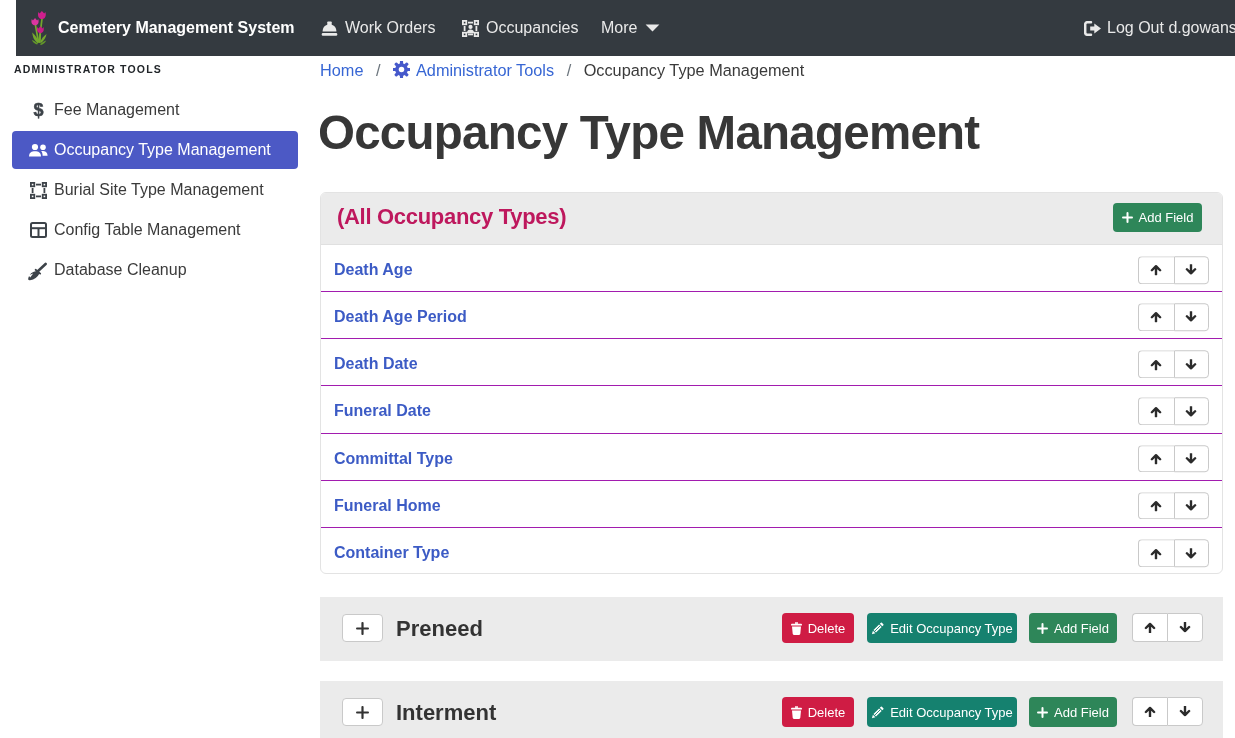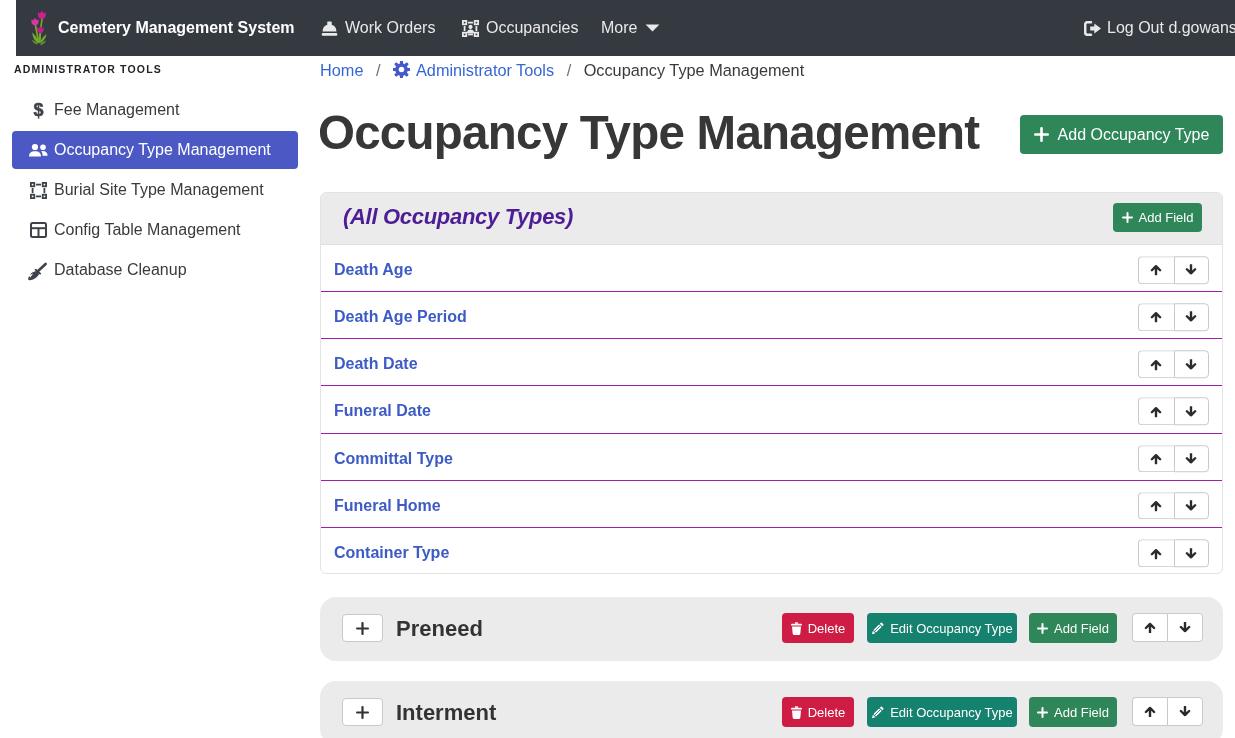--- a/index.html
+++ b/index.html
@@ -27,35 +27,35 @@
   .crumbs a { color:#3766d4; text-decoration:none; }
   .crumbs .sep { color:#6c757d; padding:0 12.5px; }
   h1.pagetitle { position:absolute; left:-2px; top:48.6px; font-size:47.5px; font-weight:bold; color:#373737; letter-spacing:-0.75px; white-space:nowrap; }
   .btn { display:inline-flex; align-items:center; justify-content:center; border:none; border-radius:4px; color:#fff; font-family:"Liberation Sans",sans-serif; }
   .btn-add-occ { position:absolute; left:700px; top:59px; width:203px; height:39px; background:#2e8659; font-size:16px; }
   .btn-add-occ svg { margin-right:9px; }
 
   
   .card1 { position:absolute; left:0; top:136px; width:903px; height:382px; border:1px solid #e3e3e3; border-radius:6px; background:#fff; }
   .card1-head { position:absolute; left:0; top:0; width:901px; height:52px; background:#ebebeb; border-radius:5px 5px 0 0; border-bottom:1px solid #e0e0e0; }
-  .card1-title { position:absolute; left:22px; top:11.3px; font-size:22px; line-height:25.3px; font-weight:bold; color:#4c1d95; letter-spacing:-0.3px;font-style:italic; }
+  .card1-title { position:absolute; left:16px; top:11.3px; font-size:22px; line-height:25.3px; font-weight:bold; color:#be185d; letter-spacing:-0.3px; }
   .btn-addfield { position:absolute; width:89px; height:29px; background:#2e8659; font-size:13px; }
   .btn-addfield svg { margin-right:6px; }
   .card1 .btn-addfield { right:20px; top:10px; }
   .rows { position:absolute; left:0; top:52px; width:901px; }
   .frow { position:relative; width:901px; height:47.143px; border-bottom:1px solid #a21caf; }
   .frow:last-child { border-bottom:none; }
   .frow .lab { position:absolute; left:13px; top:calc(50% + 2px); transform:translateY(-50%); font-size:16px; font-weight:bold; color:#3c5bc5; }
   .updown { position:absolute; right:13px; top:calc(50% + 2px); transform:translateY(-50%); display:flex; }
   .updown .ub { width:35.5px; height:27.5px; background:#fff; border:1px solid #c9c9c9; display:flex; align-items:center; justify-content:center; }
   .updown .ub:first-child { border-radius:4px 0 0 4px; border-right:none; }
   .updown .ub:last-child { border-radius:0 4px 4px 0; }
 
   
-  .sect { position:absolute; left:0; width:903px; height:64px; background:#ebebeb; border-radius:16px; }
+  .sect { position:absolute; left:0; width:903px; height:64px; background:#ebebeb; border-radius:0; }
   .sect .plus { position:absolute; left:21.5px; top:17px; width:41px; height:28px; background:#fff; border:1px solid #c9c9c9; border-radius:4px; display:flex; align-items:center; justify-content:center; }
   .sect .stitle { position:absolute; left:76px; top:19.3px; font-size:22px; line-height:25.3px; font-weight:bold; color:#333; }
   .sbtn { position:absolute; top:16px; height:30px; border-radius:4px; color:#fff; font-size:13px; display:flex; align-items:center; justify-content:center; }
   .sbtn svg { margin-right:6px; }
   .btn-del { left:462px; width:72px; background:#cf1c44; }
   .btn-edit { left:547px; width:150px; background:#15816f; }
   .btn-saf { left:709px; width:88px; background:#2e8659; }
   .sect .updown2 { position:absolute; left:811.6px; top:16px; display:flex; }
   .updown2 .ub { width:35.5px; height:29px; background:#fff; border:1px solid #c9c9c9; display:flex; align-items:center; justify-content:center; }
   .updown2 .ub:first-child { border-radius:4px 0 0 4px; border-right:none; }
@@ -230,27 +230,20 @@
       </g>
       <circle cx="8" cy="8" r="2.6" fill="#ffffff"></circle>
     </svg>
     <a>Administrator Tools</a>
       <span class="sep">/</span>
     <span>Occupancy Type Management</span>
   </div>
 
   <h1 class="pagetitle">Occupancy Type Management</h1>
 
-  <div class="btn btn-add-occ">
-    <svg width="15" height="15" viewBox="0 0 15 15" fill="#fff">
-        <rect x="6.2" y="0" width="2.6" height="15" rx="1.3"></rect>
-        <rect x="0" y="6.2" width="15" height="2.6" rx="1.3"></rect>
-      </svg>
-    Add Occupancy Type
-  </div>
 
   <div class="card1">
     <div class="card1-head">
       <div class="card1-title">(All Occupancy Types)</div>
       <div class="btn btn-addfield">
         <svg width="11" height="11" viewBox="0 0 11 11" fill="#fff">
             <rect x="4.5" y="0" width="2" height="11" rx="1"></rect>
             <rect x="0" y="4.5" width="11" height="2" rx="1"></rect>
           </svg>
         Add Field

